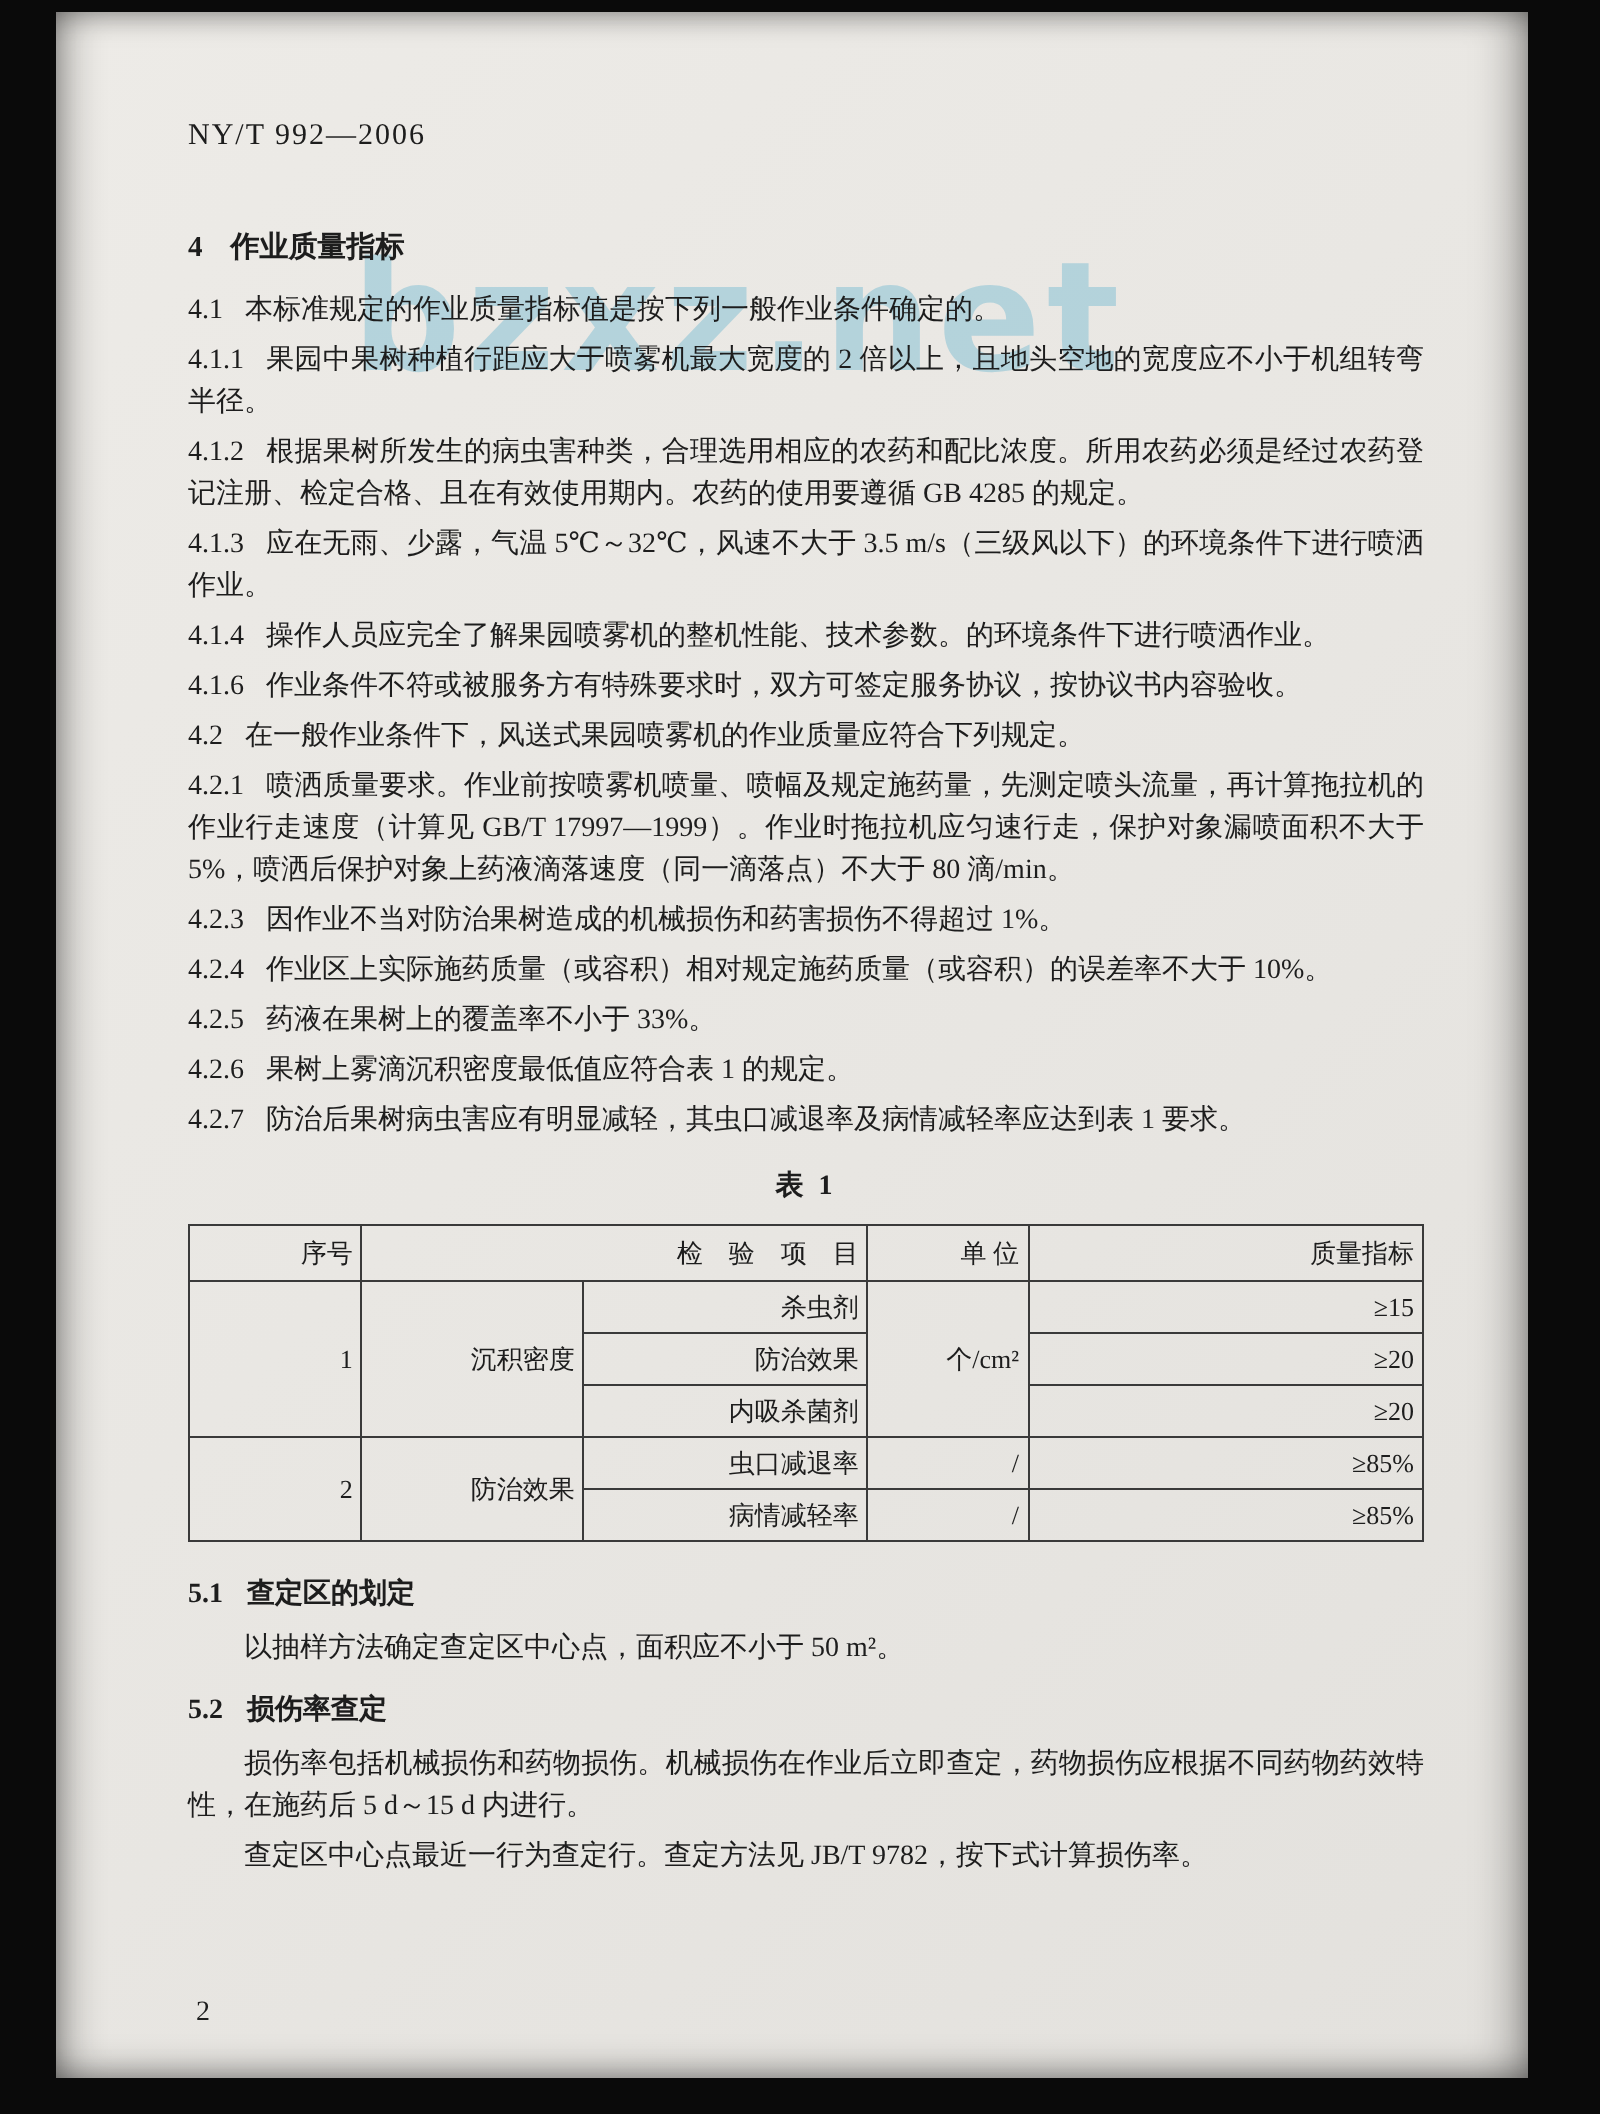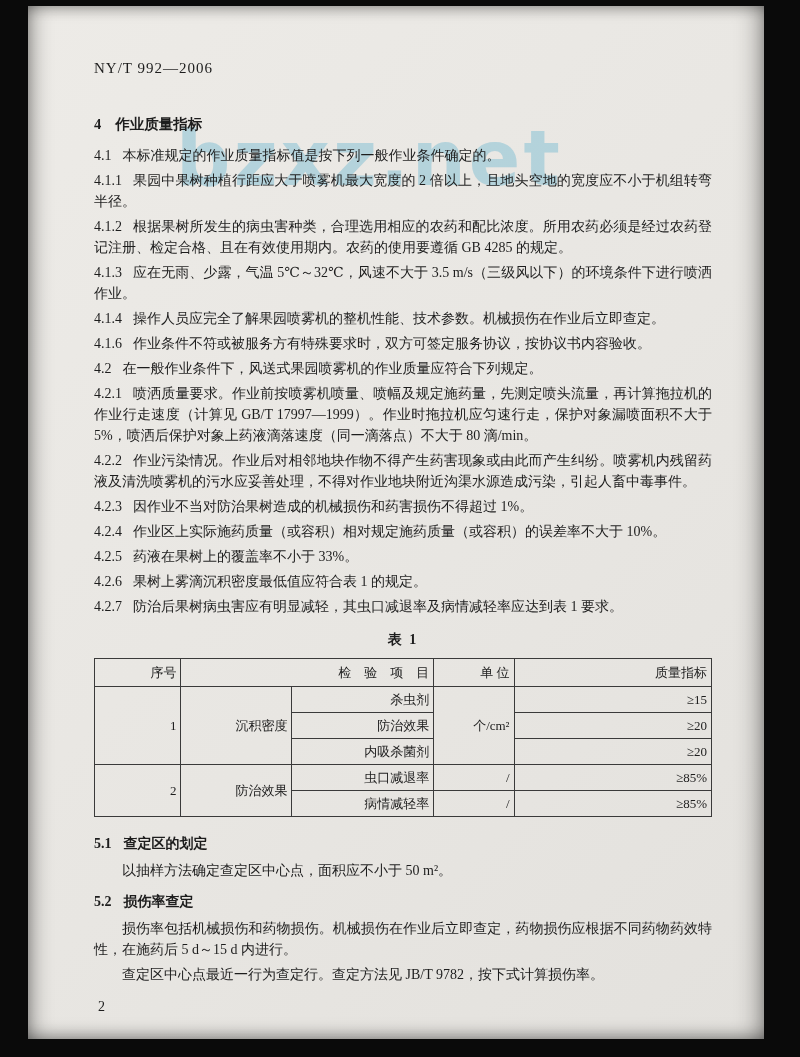--- a/index.html
+++ b/index.html
@@ -83,25 +83,24 @@
     <div class="content">
 
       <div class="doc-header">NY/T 992—2006</div>
 
       <h2 class="sec"><span class="num">4</span><span>作业质量指标</span></h2>
 
       <p class="clause"><span class="num">4.1</span><span>本标准规定的作业质量指标值是按下列一般作业条件确定的。</span></p>
       <p class="clause"><span class="num">4.1.1</span><span>果园中果树种植行距应大于喷雾机最大宽度的 2 倍以上，且地头空地的宽度应不小于机组转弯半径。</span></p>
       <p class="clause"><span class="num">4.1.2</span><span>根据果树所发生的病虫害种类，合理选用相应的农药和配比浓度。所用农药必须是经过农药登记注册、检定合格、且在有效使用期内。农药的使用要遵循 GB 4285 的规定。</span></p>
       <p class="clause"><span class="num">4.1.3</span><span>应在无雨、少露，气温 5℃～32℃，风速不大于 3.5 m/s（三级风以下）的环境条件下进行喷洒作业。</span></p>
-      <p class="clause"><span class="num">4.1.4</span><span>操作人员应完全了解果园喷雾机的整机性能、技术参数。机械损伤在作业后立即查定。</span></p>
+      <p class="clause"><span class="num">4.1.4</span><span>操作人员应完全了解果园喷雾机的整机性能、技术参数。的环境条件下进行喷洒作业。</span></p>
       <p class="clause"><span class="num">4.1.6</span><span>作业条件不符或被服务方有特殊要求时，双方可签定服务协议，按协议书内容验收。</span></p>
       <p class="clause"><span class="num">4.2</span><span>在一般作业条件下，风送式果园喷雾机的作业质量应符合下列规定。</span></p>
       <p class="clause"><span class="num">4.2.1</span><span>喷洒质量要求。作业前按喷雾机喷量、喷幅及规定施药量，先测定喷头流量，再计算拖拉机的作业行走速度（计算见 GB/T 17997—1999）。作业时拖拉机应匀速行走，保护对象漏喷面积不大于 5%，喷洒后保护对象上药液滴落速度（同一滴落点）不大于 80 滴/min。</span></p>
-      <p class="clause"><span class="num">4.2.2</span><span>作业污染情况。作业后对相邻地块作物不得产生药害现象或由此而产生纠纷。喷雾机内残留药液及清洗喷雾机的污水应妥善处理，不得对作业地块附近沟渠水源造成污染，引起人畜中毒事件。</span></p>
       <p class="clause"><span class="num">4.2.3</span><span>因作业不当对防治果树造成的机械损伤和药害损伤不得超过 1%。</span></p>
       <p class="clause"><span class="num">4.2.4</span><span>作业区上实际施药质量（或容积）相对规定施药质量（或容积）的误差率不大于 10%。</span></p>
       <p class="clause"><span class="num">4.2.5</span><span>药液在果树上的覆盖率不小于 33%。</span></p>
       <p class="clause"><span class="num">4.2.6</span><span>果树上雾滴沉积密度最低值应符合表 1 的规定。</span></p>
       <p class="clause"><span class="num">4.2.7</span><span>防治后果树病虫害应有明显减轻，其虫口减退率及病情减轻率应达到表 1 要求。</span></p>
 
       <div class="tbl-caption">表 1</div>
 
       <table class="t1">
         <colgroup>

